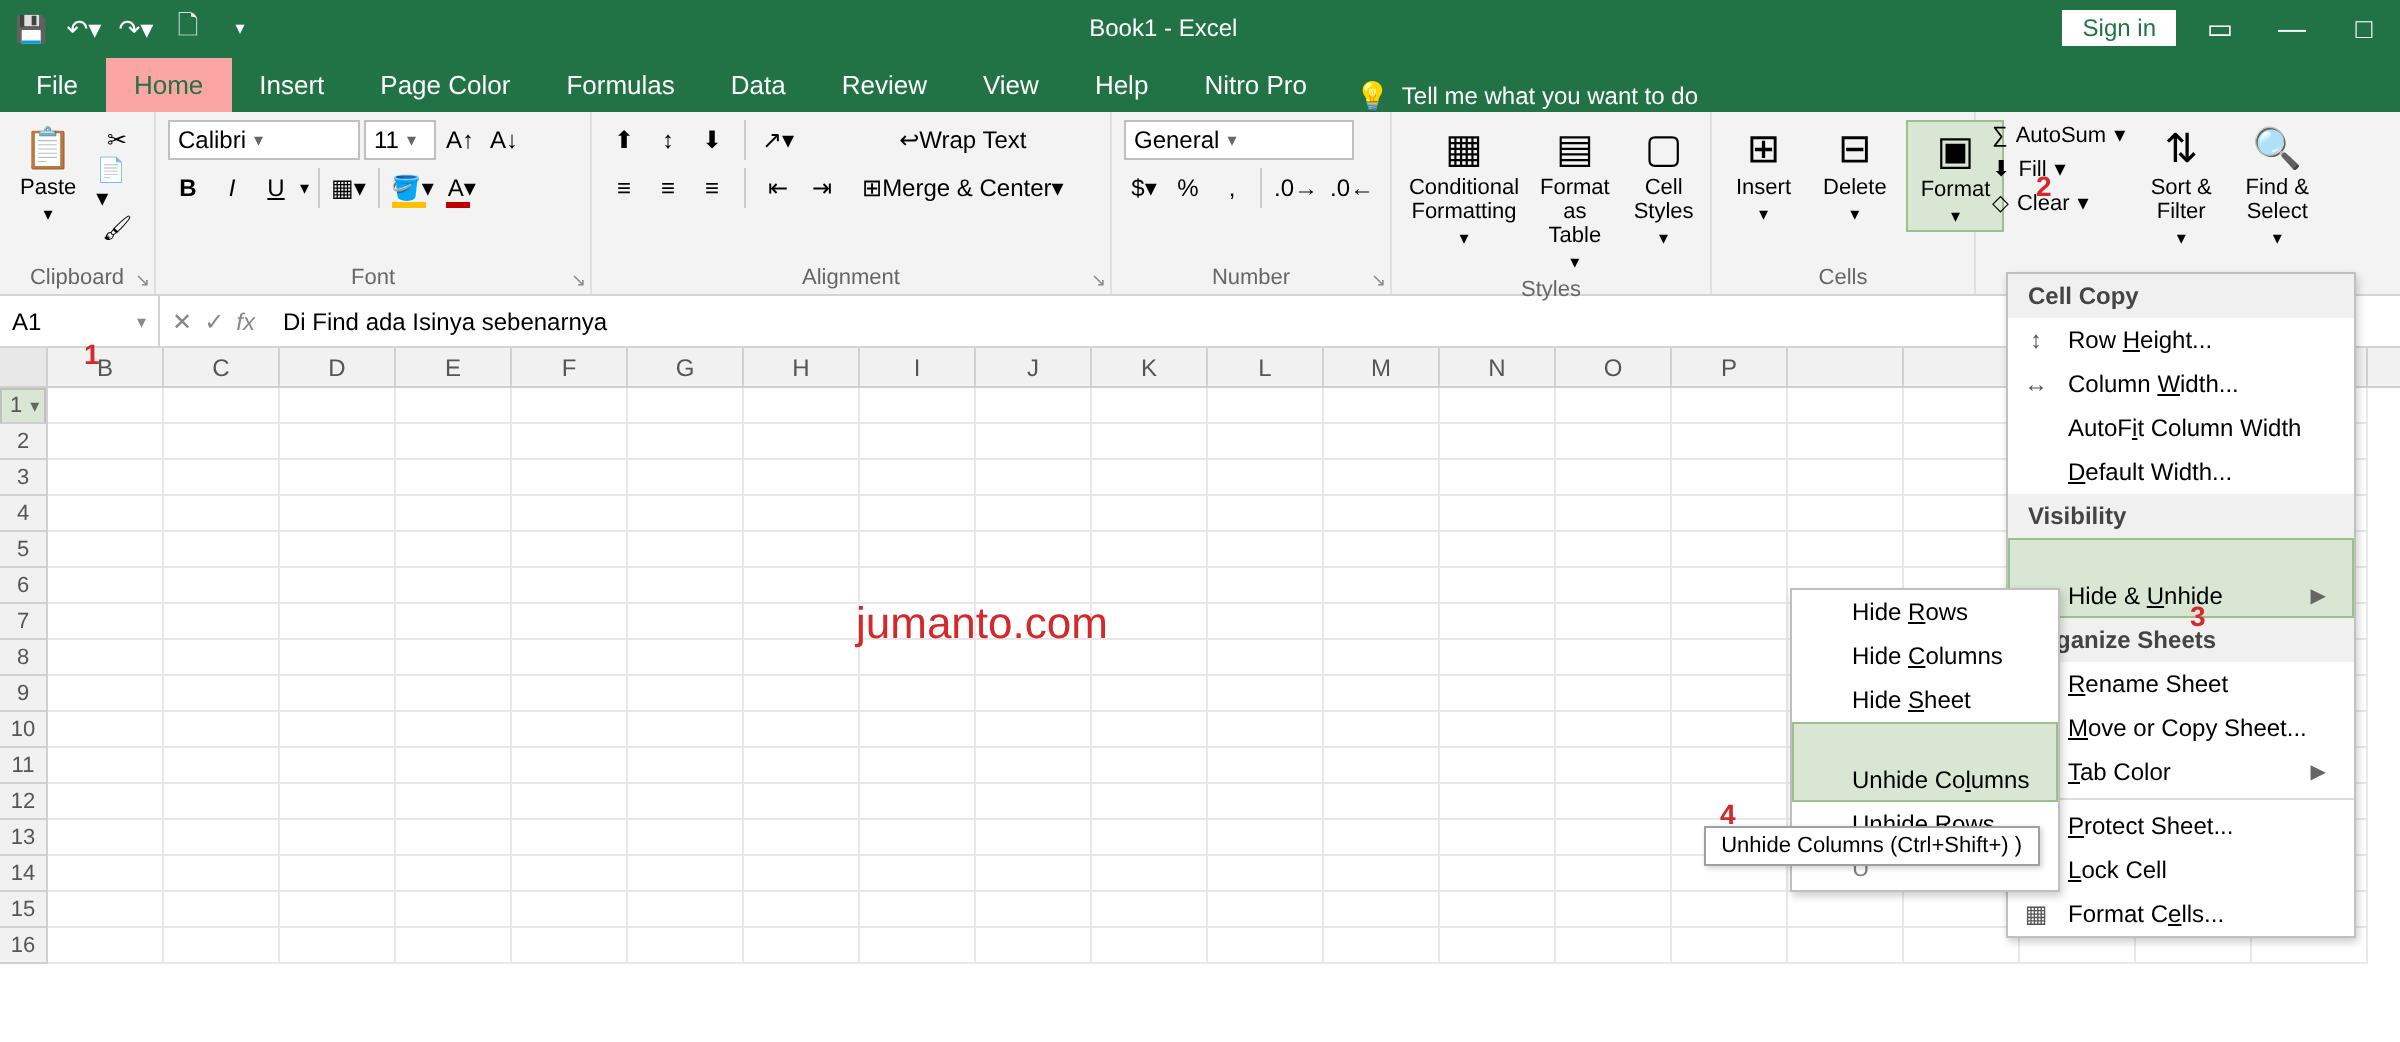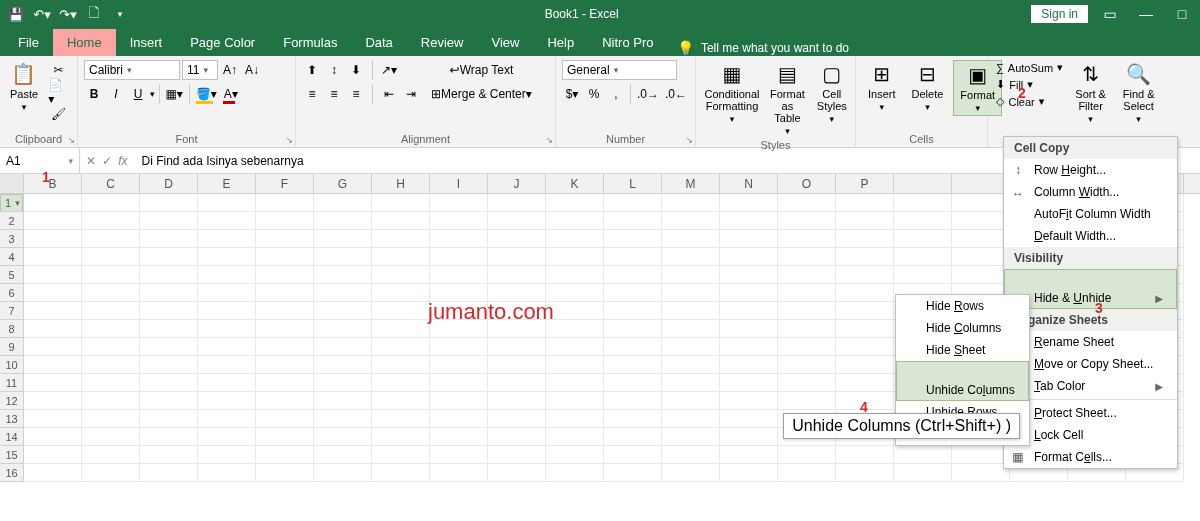--- a/index.html
+++ b/index.html
@@ -67,21 +67,21 @@
 
 .menu { position: absolute; background: #fff; border: 1px solid #c0c0c0; box-shadow: 1px 2px 4px rgba(0,0,0,0.2); font-size: 12px; z-index: 100; }
 .menu-section-hdr { font-weight: bold; background: #f0f0f0; padding: 4px 10px; color: #444; }
 .menu-item { padding: 4px 14px 4px 30px; display: flex; align-items: center; gap: 6px; position: relative; }
 .menu-item.hover { background: #d9e6d4; border: 1px solid #9cc08a; padding: 21px 13px 3px 29px; }
 .menu-icon { position: absolute; left: 6px; width: 16px; text-align: center; font-size: 12px; color: #555; }
 .menu-arrow { margin-left: auto; font-size: 10px; color: #666; }
 .submenu { position: absolute; right: 170px; top: 294px; width: 135px; }
 .format-menu { right: 22px; top: 136px; width: 175px; }
 
-.tooltip { position: absolute; right: 180px; top: 413px; background: #fff; border: 1px solid #a0a0a0; padding: 3px 8px; font-size: 16px; box-shadow: 1px 1px 3px rgba(0,0,0,0.2); z-index: 200; }
+.tooltip { position: absolute; right: 180px; top: 413px; background: #fff; border: 1px solid #a0a0a0; padding: 3px 8px; font-size: 11px; box-shadow: 1px 1px 3px rgba(0,0,0,0.2); z-index: 200; }
 
 
 .callout { position: absolute; color: #d4282a; font-weight: bold; font-size: 14px; z-index: 300; font-family: Arial; }
 .c1 { left: 42px; top: 169px; }
 .c2 { left: 1018px; top: 85px; }
 .c3 { left: 1095px; top: 300px; }
 .c4 { left: 860px; top: 399px; }
 
 .underline-letter { text-decoration: underline; }
 </style>

